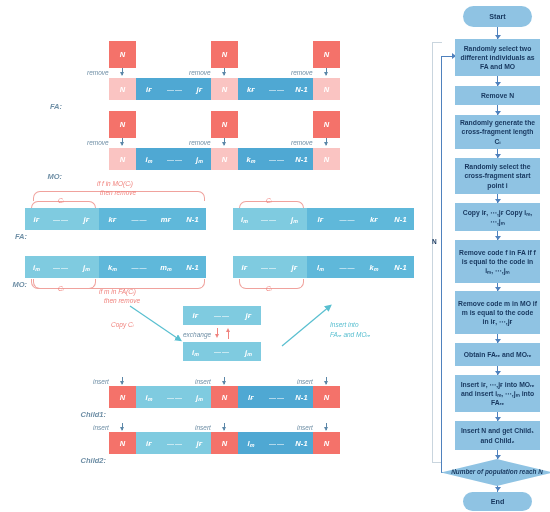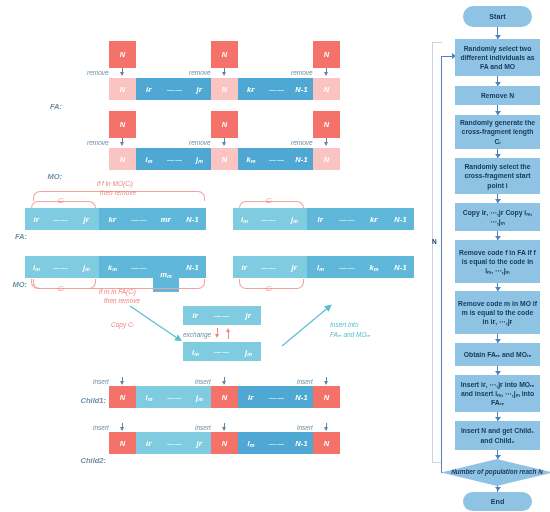--- a/index.html
+++ b/index.html
@@ -219,21 +219,21 @@
   <div class="cell c-mblue c-dash" style="left:334px;top:208px;width:27px;height:22px;">——</div>
   <div class="cell c-mblue" style="left:361px;top:208px;width:26px;height:22px;">kғ</div>
   <div class="cell c-mblue" style="left:387px;top:208px;width:27px;height:22px;">N-1</div>
 
   <div class="rowlabel" style="left:3px;top:264px;width:24px;">MO:</div>
   <div class="cell c-lblue" style="left:25px;top:256px;width:23px;height:22px;">iₘ</div>
   <div class="cell c-lblue c-dash" style="left:48px;top:256px;width:26px;height:22px;">——</div>
   <div class="cell c-lblue" style="left:74px;top:256px;width:25px;height:22px;">jₘ</div>
   <div class="cell c-mblue" style="left:99px;top:256px;width:27px;height:22px;">kₘ</div>
   <div class="cell c-mblue c-dash" style="left:126px;top:256px;width:27px;height:22px;">——</div>
-  <div class="cell c-mblue" style="left:153px;top:256px;width:26px;height:36px;text-align:right;">mₘ</div>
+  <div class="cell c-mblue" style="left:153px;top:256px;width:26px;height:22px;text-align:right;">mₘ</div>
   <div class="cell c-mblue" style="left:179px;top:256px;width:27px;height:22px;">N-1</div>
 
   <div class="cell c-lblue" style="left:233px;top:256px;width:23px;height:22px;">iғ</div>
   <div class="cell c-lblue c-dash" style="left:256px;top:256px;width:26px;height:22px;">——</div>
   <div class="cell c-lblue" style="left:282px;top:256px;width:25px;height:22px;">jғ</div>
   <div class="cell c-mblue" style="left:307px;top:256px;width:27px;height:22px;">lₘ</div>
   <div class="cell c-mblue c-dash" style="left:334px;top:256px;width:27px;height:22px;">——</div>
   <div class="cell c-mblue" style="left:361px;top:256px;width:26px;height:22px;">kₘ</div>
   <div class="cell c-mblue" style="left:387px;top:256px;width:27px;height:22px;">N-1</div>
 
@@ -284,21 +284,21 @@
   <div class="arrow-down" style="left:119.6px;top:381px;"></div>
 
   <div class="anno" style="left:195px;top:378px;">insert</div>
   <div class="vline" style="left:224px;top:377px;height:7px;"></div>
   <div class="arrow-down" style="left:221.6px;top:381px;"></div>
 
   <div class="anno" style="left:297px;top:378px;">insert</div>
   <div class="vline" style="left:326px;top:377px;height:7px;"></div>
   <div class="arrow-down" style="left:323.6px;top:381px;"></div>
 
-  <div class="rowlabel" style="left:72px;top:380px;width:34px;">Child1:</div>
+  <div class="rowlabel" style="left:72px;top:394px;width:34px;">Child1:</div>
   <div class="cell c-red" style="left:109px;top:386px;width:27px;height:22px;">N</div>
   <div class="cell c-lblue" style="left:136px;top:386px;width:26px;height:22px;">iₘ</div>
   <div class="cell c-lblue c-dash" style="left:162px;top:386px;width:26px;height:22px;">——</div>
   <div class="cell c-lblue" style="left:188px;top:386px;width:23px;height:22px;">jₘ</div>
   <div class="cell c-red" style="left:211px;top:386px;width:27px;height:22px;">N</div>
   <div class="cell c-blue" style="left:238px;top:386px;width:26px;height:22px;">lғ</div>
   <div class="cell c-blue c-dash" style="left:264px;top:386px;width:26px;height:22px;">——</div>
   <div class="cell c-blue" style="left:290px;top:386px;width:23px;height:22px;">N-1</div>
   <div class="cell c-red" style="left:313px;top:386px;width:27px;height:22px;">N</div>
 

